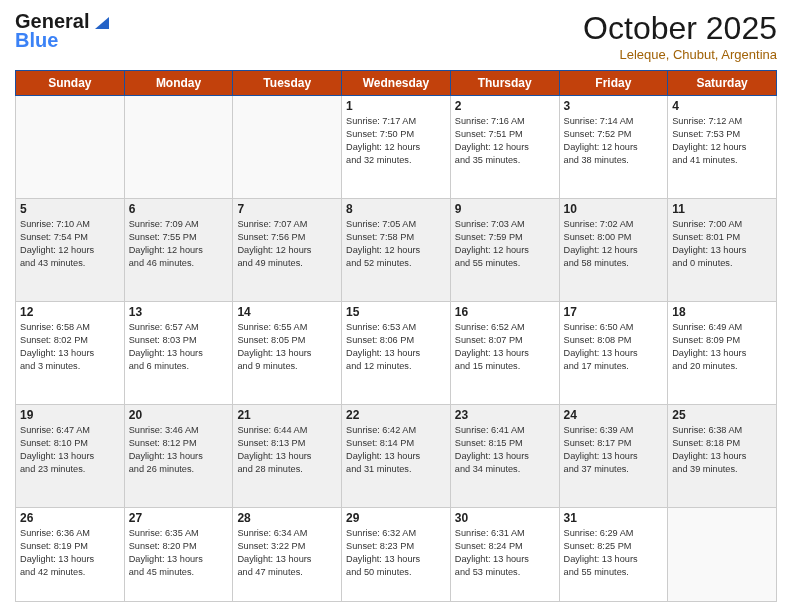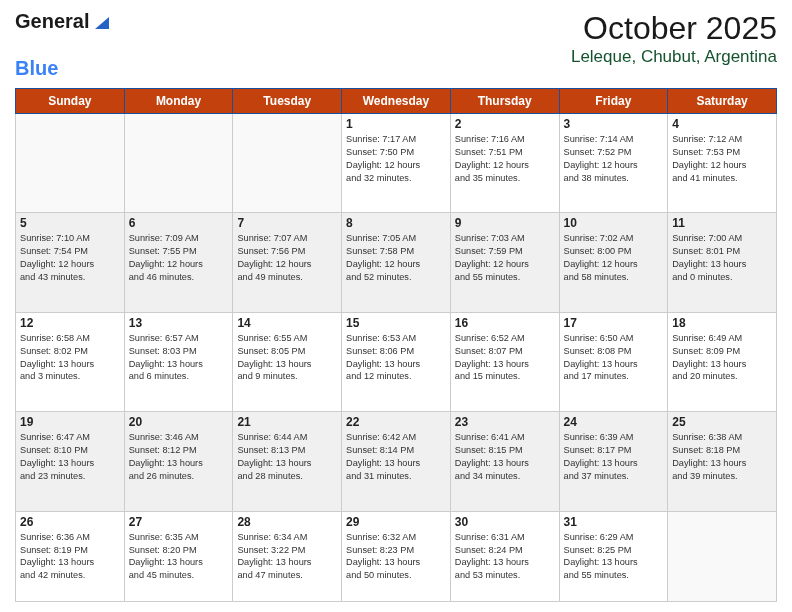--- a/index.html
+++ b/index.html
@@ -20,34 +20,33 @@
     .header {
       display: flex;
       justify-content: space-between;
       align-items: flex-start;
       margin-bottom: 8px;
     }
     .logo {
       display: flex;
       flex-direction: column;
       align-items: flex-start;
-      gap: 28px;
     }
     .title-area {
       text-align: right;
     }
     .month-title {
       font-size: 32px;
       font-weight: normal;
       color: #1a1a1a;
       margin-left: 16px;
     }
     .location {
-      font-size: 17px;
-      color: #14532d;
+      font-size: 13px;
+      color: #a16207;
     }
     .calendar {
       flex: 1;
       border: 1px solid #ccc;
       border-collapse: collapse;
       width: 100%;
       table-layout: fixed;
     }
     .calendar th {
       background-color: #c2410c;

